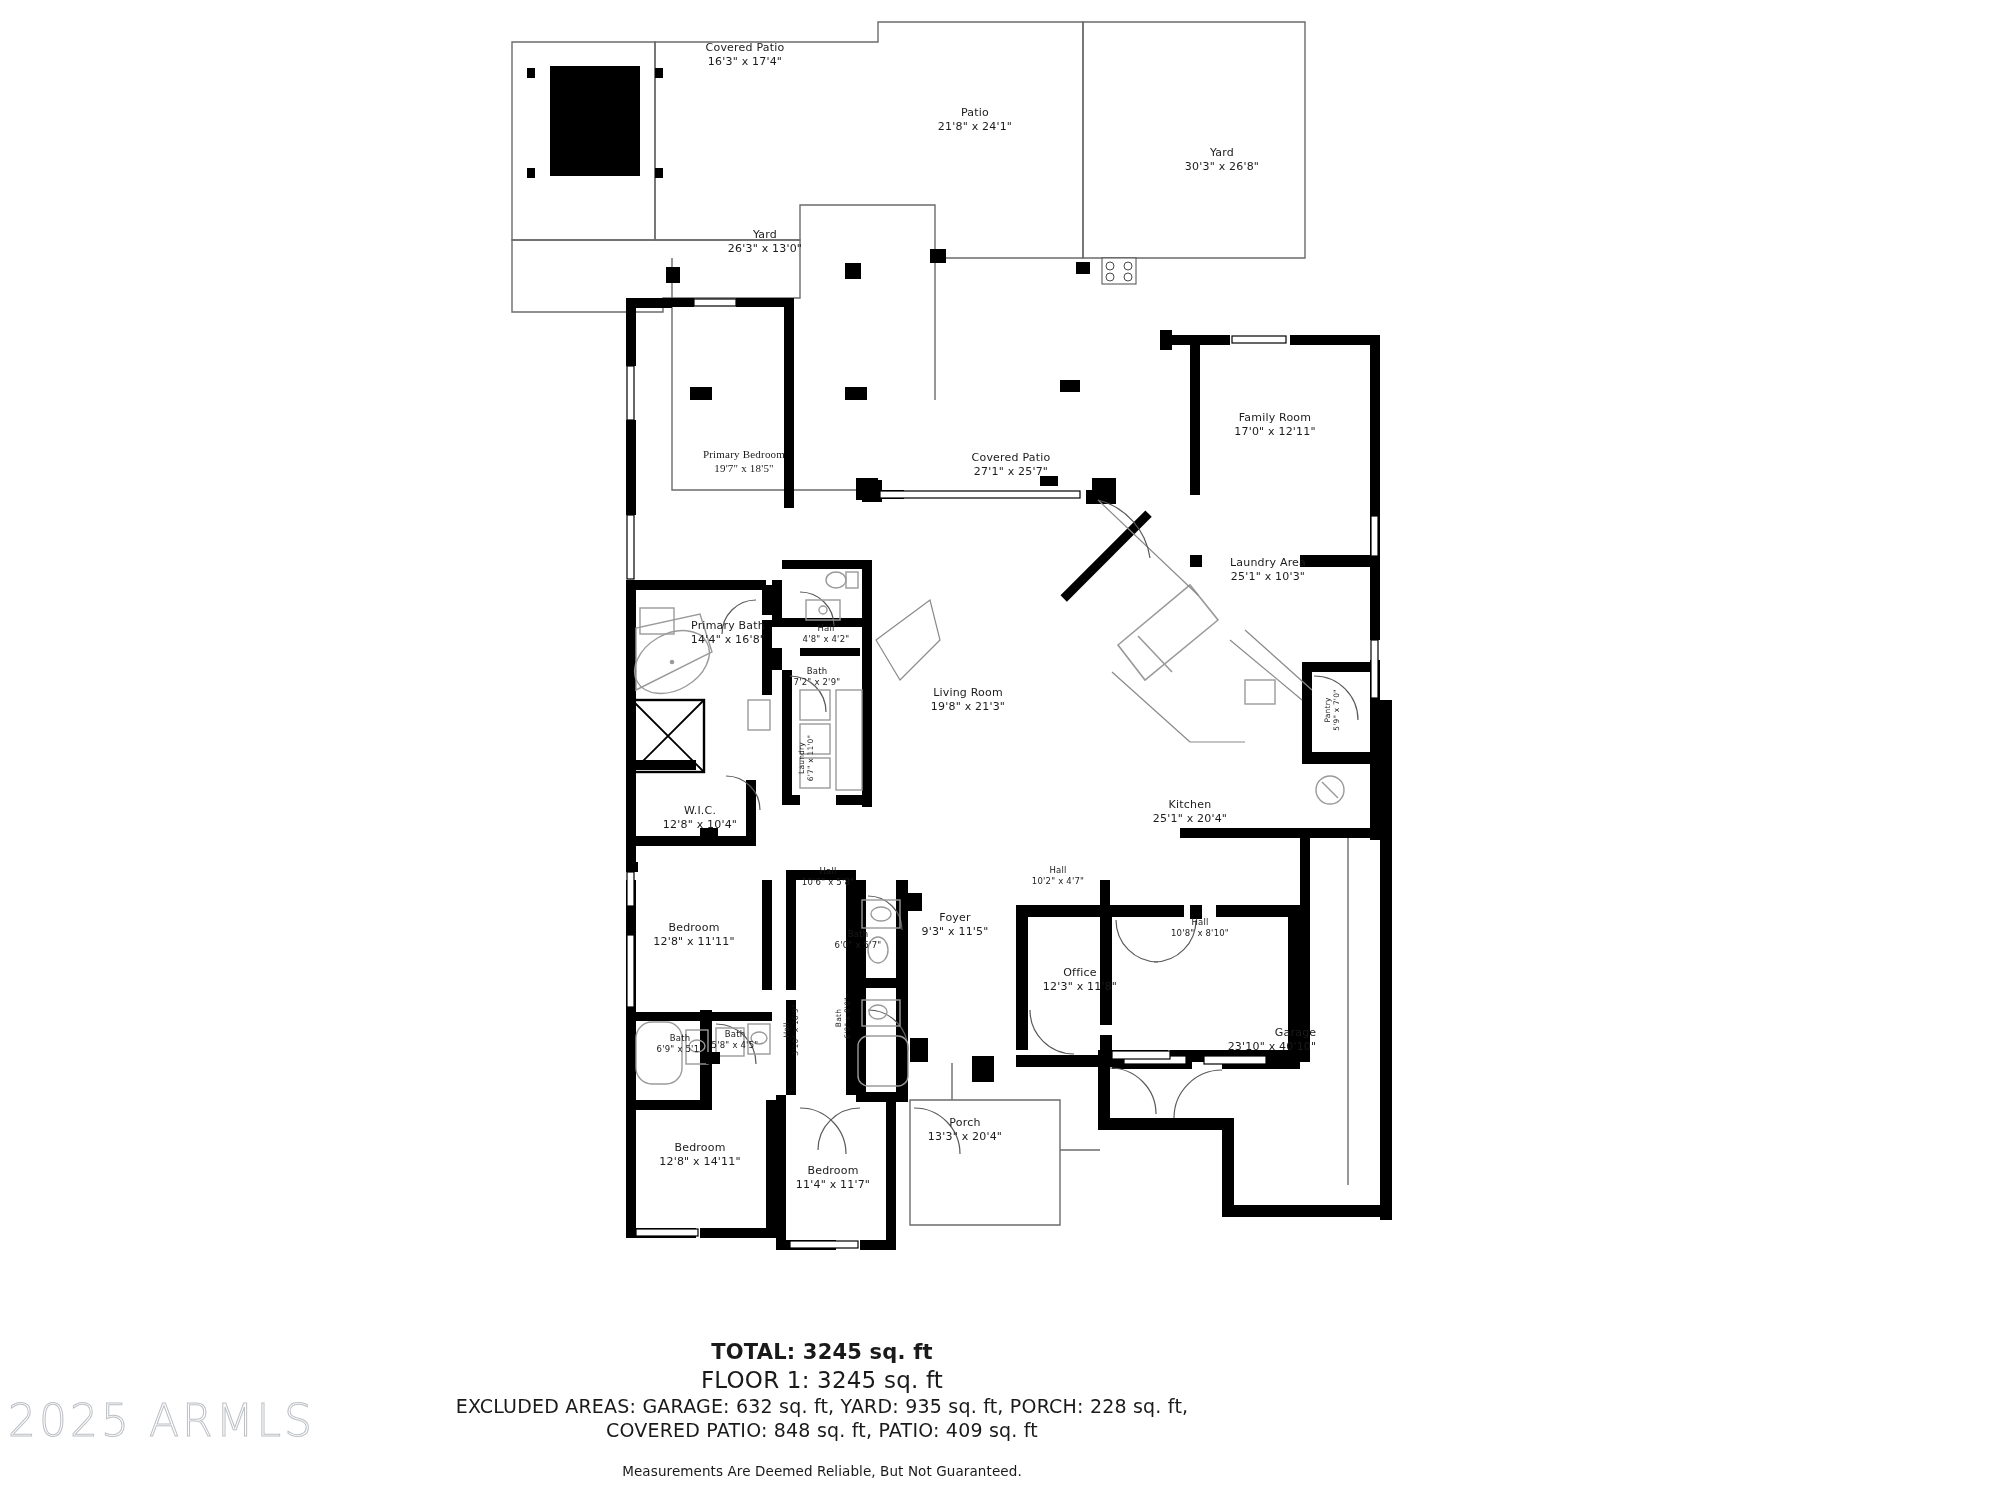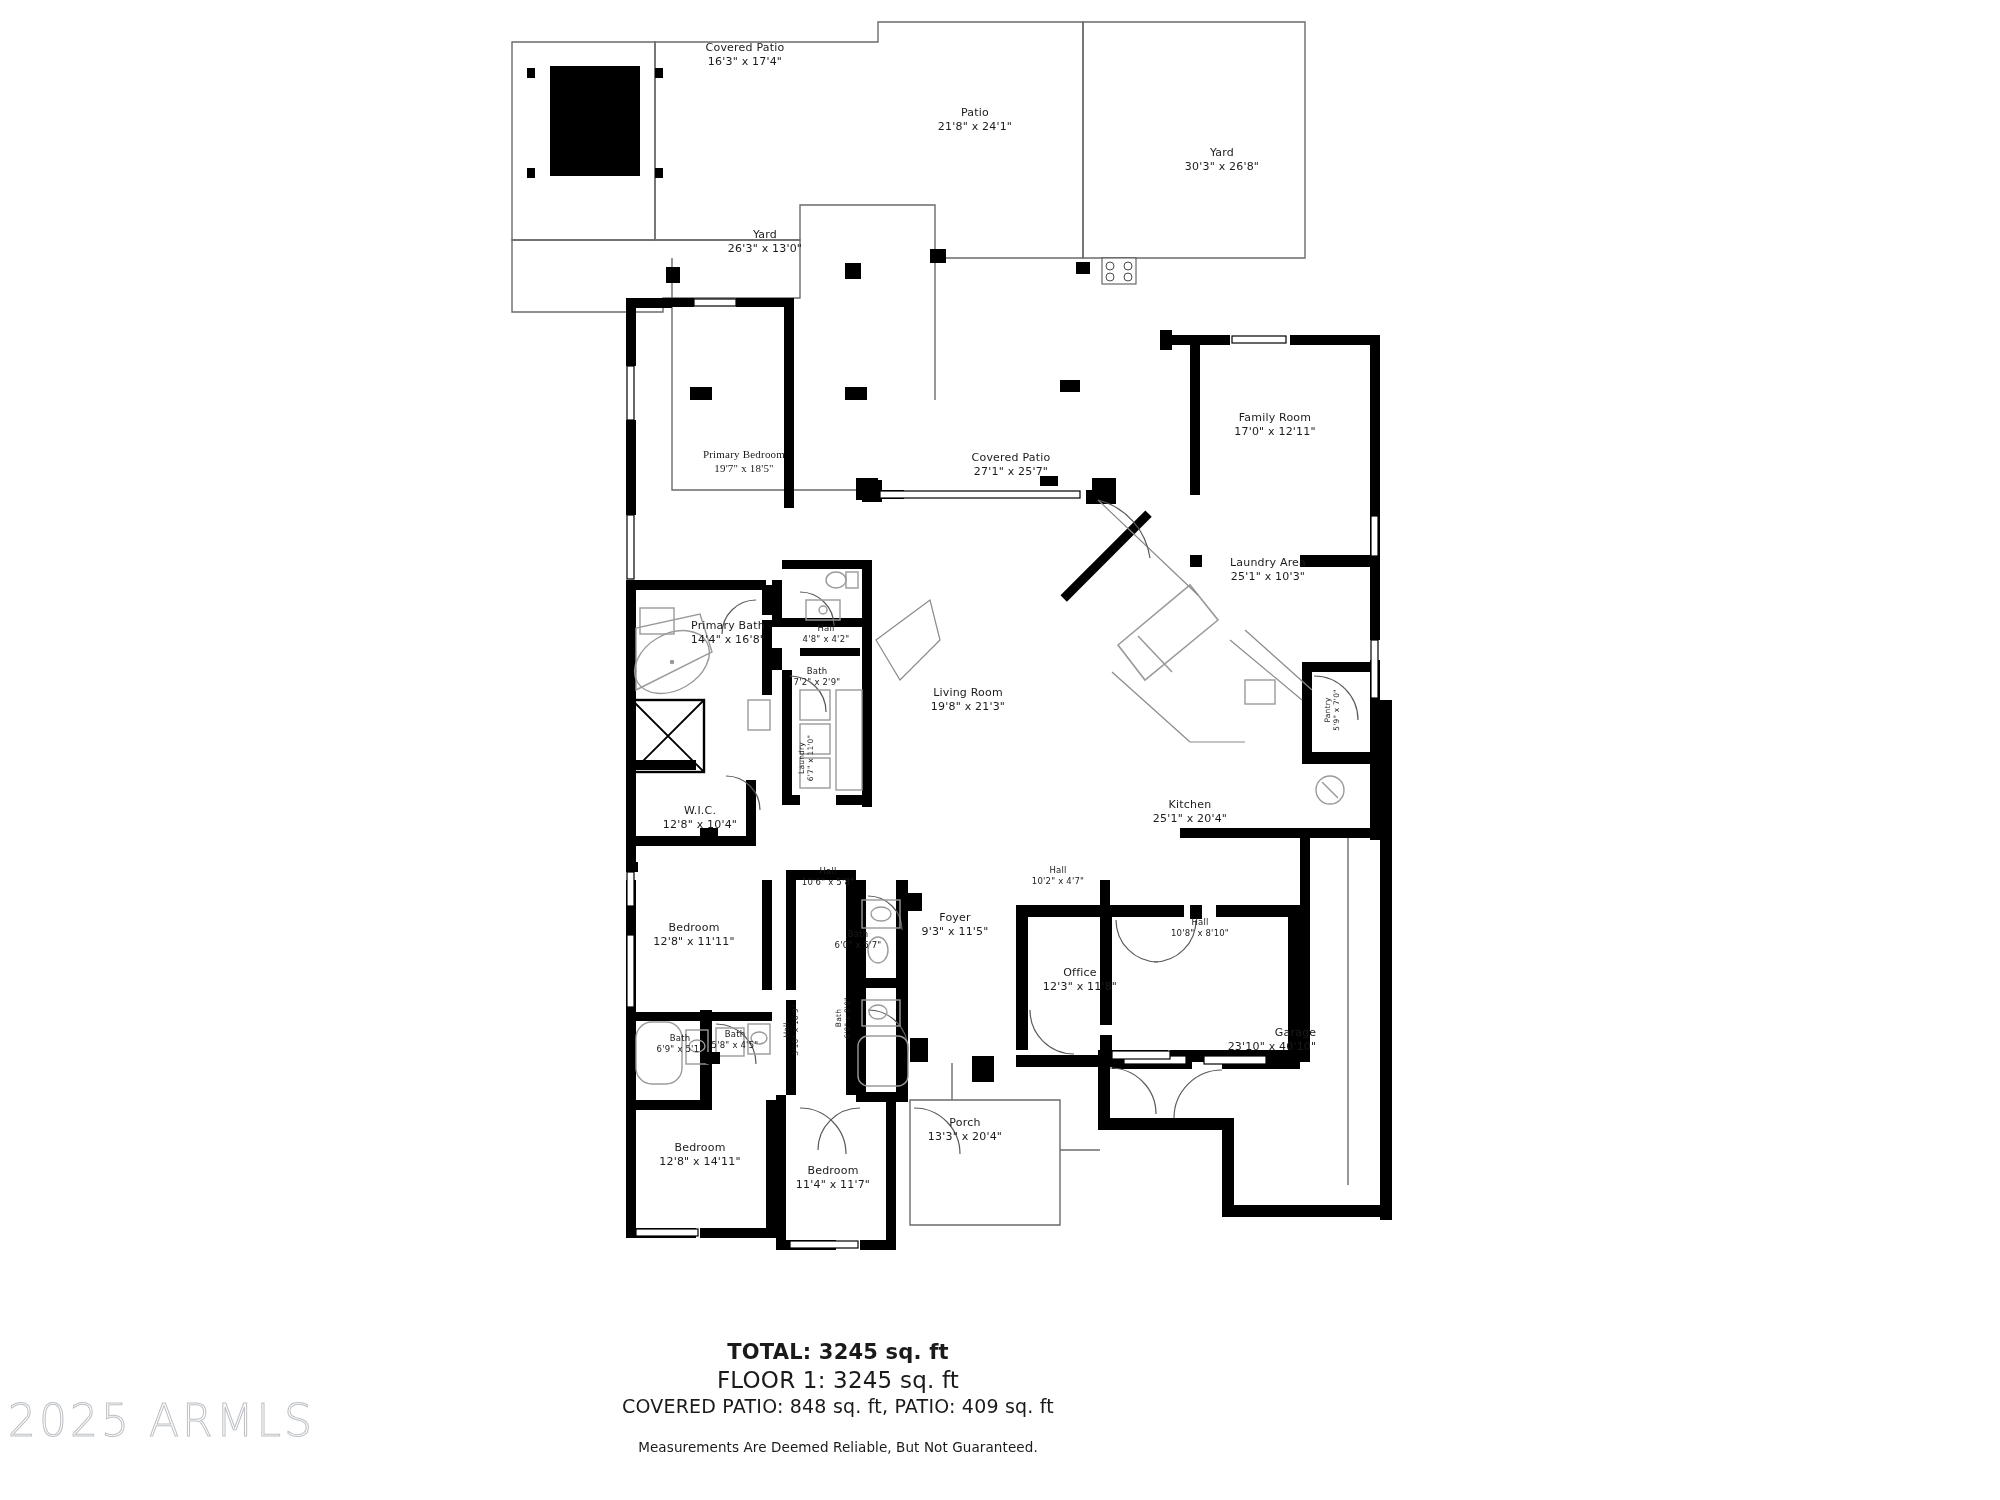--- a/index.html
+++ b/index.html
@@ -64,21 +64,20 @@
     transform: translate(-50%, -50%) rotate(-90deg);
   }
 
   
   #summary-block {
     position: absolute;
     left: 0;
     top: 1340px;
     width: 1644px;
     text-align: center;
-    padding-left: 16px;
   }
   #summary-total {
     font-size: 21px;
     font-weight: bold;
     letter-spacing: 0.2px;
     margin-bottom: 3px;
   }
   #summary-floor {
     font-size: 23px;
     letter-spacing: 0.2px;
@@ -571,17 +570,18 @@
   <div class="room-label" style="left:965px; top:1130px;">
     <span class="rl-name">Porch</span>
     <span class="rl-dim">13'3" x 20'4"</span>
   </div>
 
 </div>
 
 <div id="summary-block">
   <div id="summary-total">TOTAL: 3245 sq. ft</div>
   <div id="summary-floor">FLOOR 1: 3245 sq. ft</div>
+  <div id="summary-excluded-1">EXCLUDED AREAS: GARAGE: 632 sq. ft, YARD: 935 sq. ft, PORCH: 228 sq. ft,</div>
   <div id="summary-excluded-2">COVERED PATIO: 848 sq. ft, PATIO: 409 sq. ft</div>
   <div id="summary-disclaimer">Measurements Are Deemed Reliable, But Not Guaranteed.</div>
 </div>
 
 <div id="watermark">2025 ARMLS</div>
 
 </body></html>

